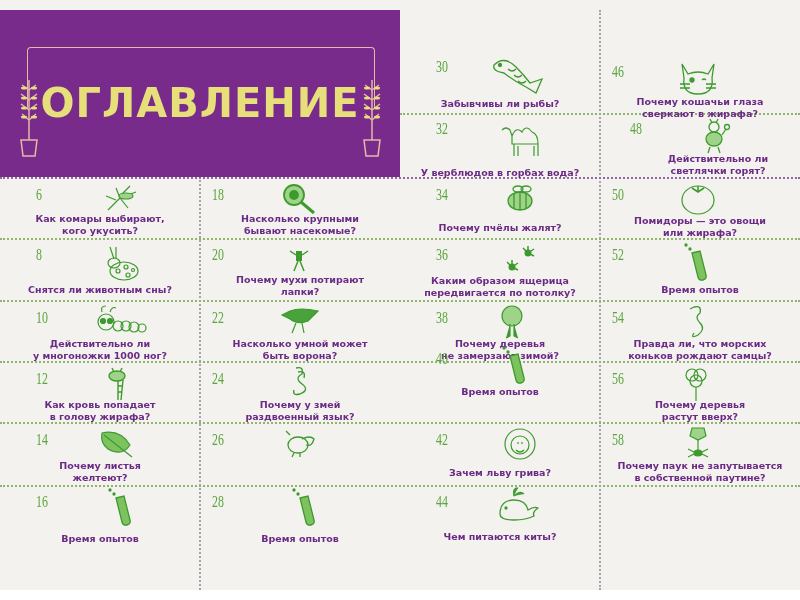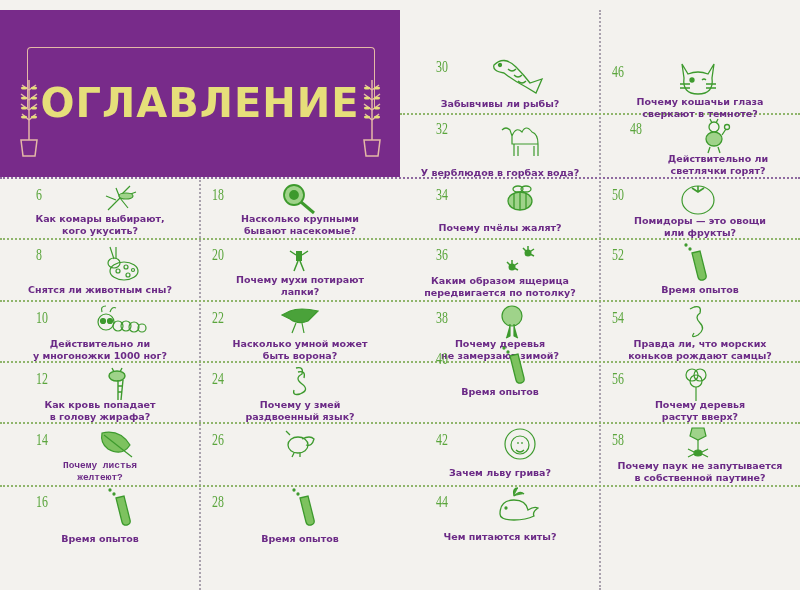--- a/index.html
+++ b/index.html
@@ -166,21 +166,21 @@
   </div>
 
   <div class="cell" style="left:0; top:423px; height:62px;">
     <div class="num" style="left:36px; top:7px;">14</div>
     <svg class="icon" viewBox="0 0 44 40" style="left:98px; top:4px;">
       <g fill="#7dc25f" stroke="#3d9a2d" stroke-width="1.2">
           <path d="M4 6 Q22 2 32 18 Q24 30 10 22 Q2 16 4 6 Z"></path>
           <path d="M6 8 L34 30" fill="none"></path>
         </g>
     </svg>
-    <div class="q" style="top:37px;font-family:Liberation Mono, monospace;">Почему листья
+    <div class="q" style="top:37px;">Почему листья
 желтеют?</div>
   </div>
 
   <div class="cell" style="left:0; top:486px; height:80px;">
     <div class="num" style="left:36px; top:6px;">16</div>
     <svg class="icon" viewBox="0 0 44 40" style="left:100px; top:2px;">
       <g stroke="#3d9a2d" stroke-width="1.3">
           <circle cx="10" cy="2" r="1" fill="#3d9a2d"></circle>
           <circle cx="14" cy="6" r="1" fill="#3d9a2d"></circle>
           <path d="M16 10 l8 -2 l6 24 q1 4 -3 5 q-4 1 -5 -3 z" fill="#7dc25f"></path>
@@ -363,21 +363,21 @@
     <div class="num" style="left:12px; top:47px;">46</div>
     <svg class="icon" viewBox="0 0 44 40" style="left:76px; top:45px;">
       <g fill="none" stroke="#3d9a2d" stroke-width="1.3">
           <path d="M6 4 L12 14 Q22 10 32 14 L38 4 L36 18 Q38 34 22 34 Q6 34 8 18 Z"></path>
           <circle cx="16" cy="20" r="2" fill="#3d9a2d"></circle>
           <path d="M26 20 q2 -2 4 0"></path>
           <path d="M4 24 h10 M4 28 h10 M30 24 h10 M30 28 h10"></path>
         </g>
     </svg>
     <div class="q" style="top:81px;">Почему кошачьи глаза
-сверкают в темноте?</div>
+сверкают в жирафа?</div>
   </div>
 
   <div class="cell" style="left:618px; top:114px; height:63px;">
     <div class="num" style="left:12px; top:5px;">48</div>
     <svg class="icon" viewBox="0 0 44 40" style="left:76px; top:3px;">
       <g fill="none" stroke="#3d9a2d" stroke-width="1.3">
           <path d="M16 2 l2 4 M24 2 l-2 4"></path>
           <circle cx="20" cy="10" r="5"></circle>
           <ellipse cx="20" cy="22" rx="8" ry="7" fill="#9fd38a"></ellipse>
           <path d="M16 30 l-2 6 M24 30 l2 6 M28 18 l4 -6"></path>
@@ -390,21 +390,21 @@
 
   <div class="cell" style="left:600px; top:178px; height:60px;">
     <div class="num" style="left:12px; top:7px;">50</div>
     <svg class="icon" viewBox="0 0 44 40" style="left:76px; top:2px;">
       <g fill="none" stroke="#3d9a2d" stroke-width="1.2">
           <ellipse cx="22" cy="20" rx="16" ry="14"></ellipse>
           <path d="M16 8 l6 4 l6 -4 M22 12 l0 -6" stroke-width="1.6"></path>
         </g>
     </svg>
     <div class="q" style="top:37px;">Помидоры — это овощи
-или фрукты?</div>
+или жирафа?</div>
   </div>
 
   <div class="cell" style="left:600px; top:239px; height:61px;">
     <div class="num" style="left:12px; top:6px;">52</div>
     <svg class="icon" viewBox="0 0 44 40" style="left:76px; top:4px;">
       <g stroke="#3d9a2d" stroke-width="1.3">
           <circle cx="10" cy="2" r="1" fill="#3d9a2d"></circle>
           <circle cx="14" cy="6" r="1" fill="#3d9a2d"></circle>
           <path d="M16 10 l8 -2 l6 24 q1 4 -3 5 q-4 1 -5 -3 z" fill="#7dc25f"></path>
         </g>

